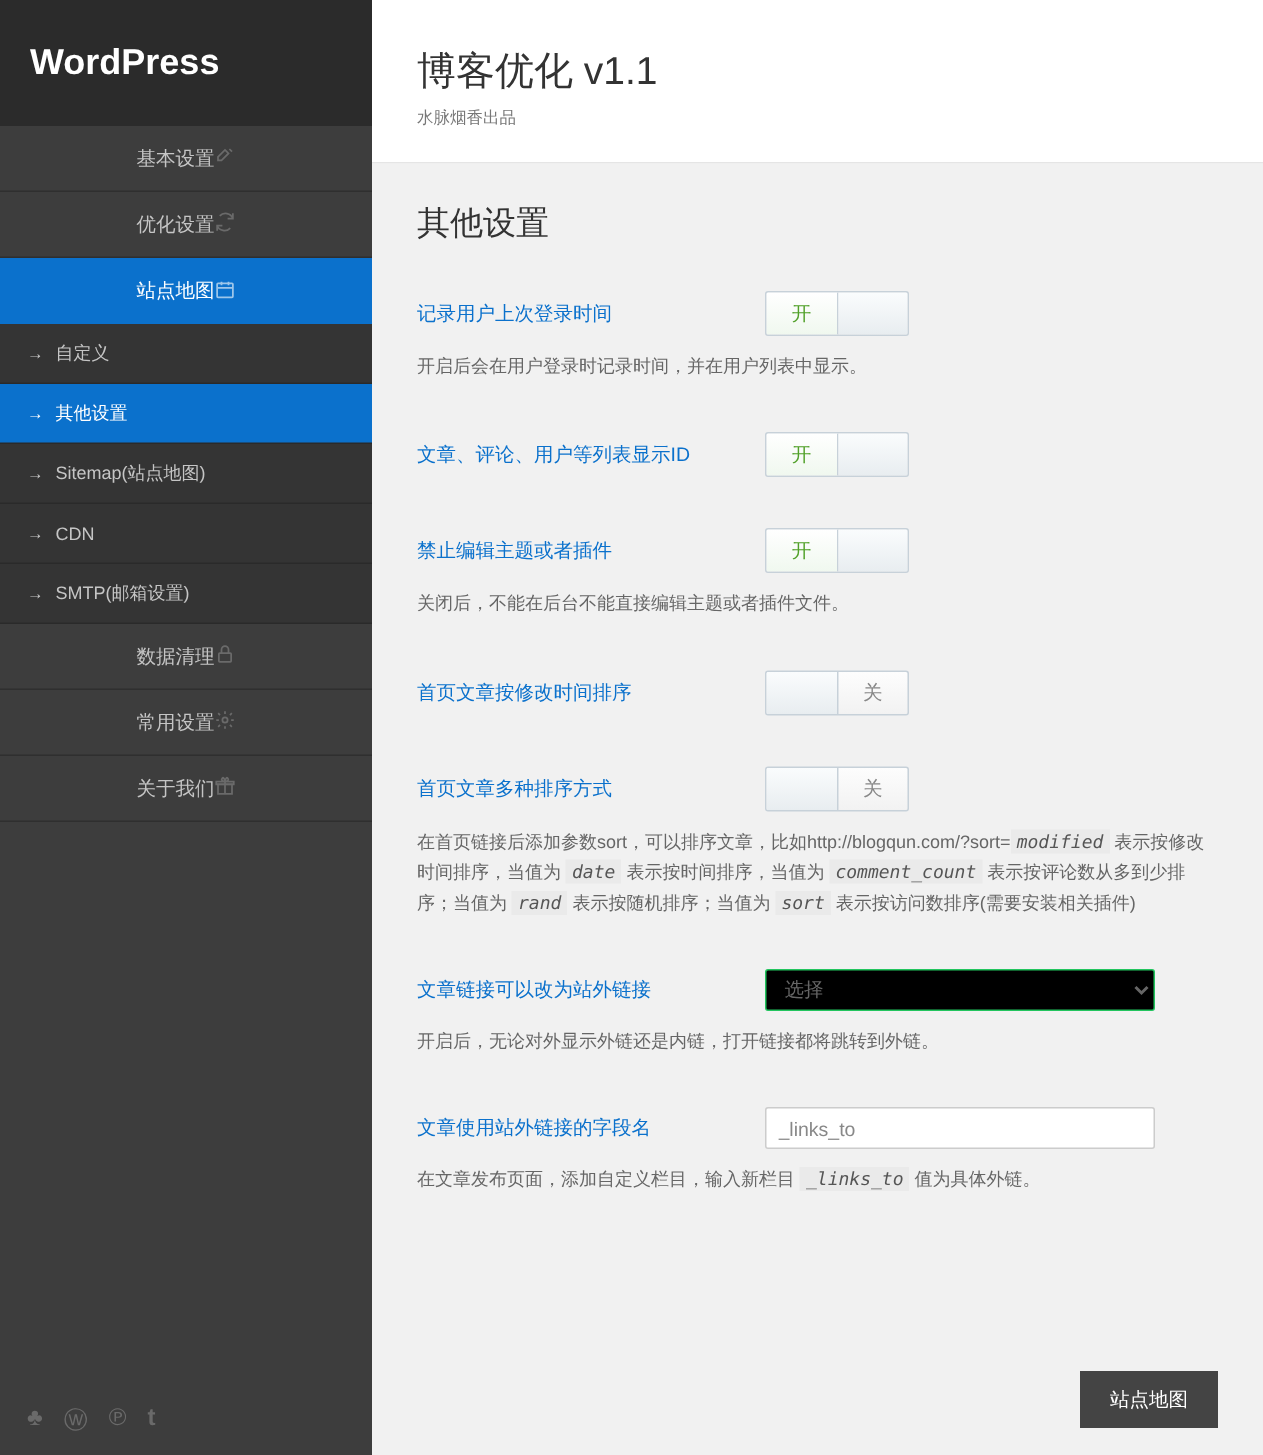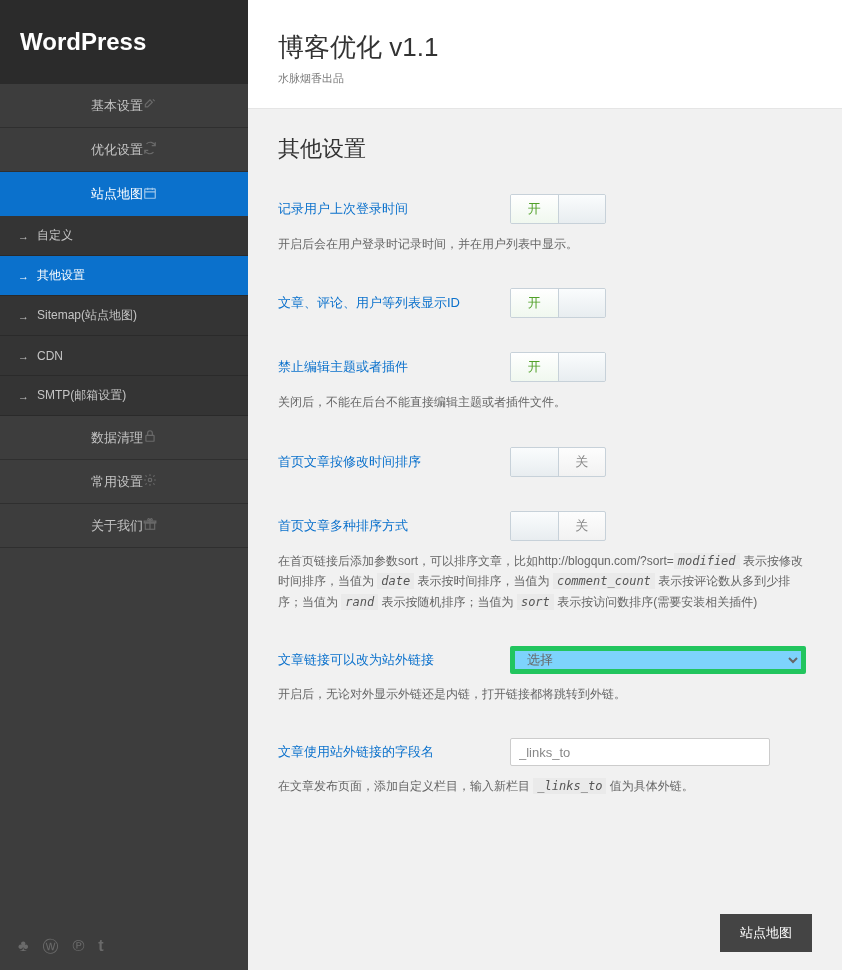--- a/index.html
+++ b/index.html
@@ -29,21 +29,21 @@
 .field { margin-bottom: 34px; }
 .field-row { display: flex; align-items: center; gap: 8px; margin-bottom: 10px; }
 .field-label { color: #0b71cc; font-size: 13px; width: 224px; }
 .field-desc { color: #666; font-size: 12px; line-height: 1.7; }
 .field-desc code { background: #eaeaea; padding: 1px 4px; font-family: Consolas, monospace; color: #555; font-size: 12px; font-style: italic; }
 .toggle { display: inline-flex; width: 96px; height: 30px; border: 1px solid #c7d1d9; border-radius: 2px; background: linear-gradient(#fdfdfd,#f2f2f2); overflow: hidden; }
 .toggle span { flex: 1; display: flex; align-items: center; justify-content: center; font-size: 13px; }
 .toggle .on { background: linear-gradient(#fff,#f0f8ef); color: #50a028; border-right: 1px solid #c7d1d9; }
 .toggle .off { color: #888; border-left: 1px solid #c7d1d9; }
 .toggle .blank { background: linear-gradient(#fafcfd,#e8edf0); }
-.select { width: 296px; height: 28px; border: 5px solid #22c55e; border-radius: 2px; padding: 0 8px; background: #7dd3fc; color: #666; font-family: inherit; font-size: 13px; }
+.select { width: 260px; height: 28px; border: 1px solid #22c55e; border-radius: 2px; padding: 0 8px; background: #000000; color: #666; font-family: inherit; font-size: 13px; }
 .textin { width: 260px; height: 28px; border: 1px solid #ccc; border-radius: 2px; padding: 0 8px; color: #888; font-family: inherit; font-size: 13px; background: #fff; }
 .footer { padding: 18px 30px; display: flex; justify-content: flex-end; }
 .save-btn { background: #444; color: #fff; border: none; padding: 10px 20px; font-size: 13px; cursor: pointer; font-family: inherit; }
 </style>
 </head>
 <body>
 
 <div class="container">
   <div class="sidebar">
     <div class="sidebar-header">

